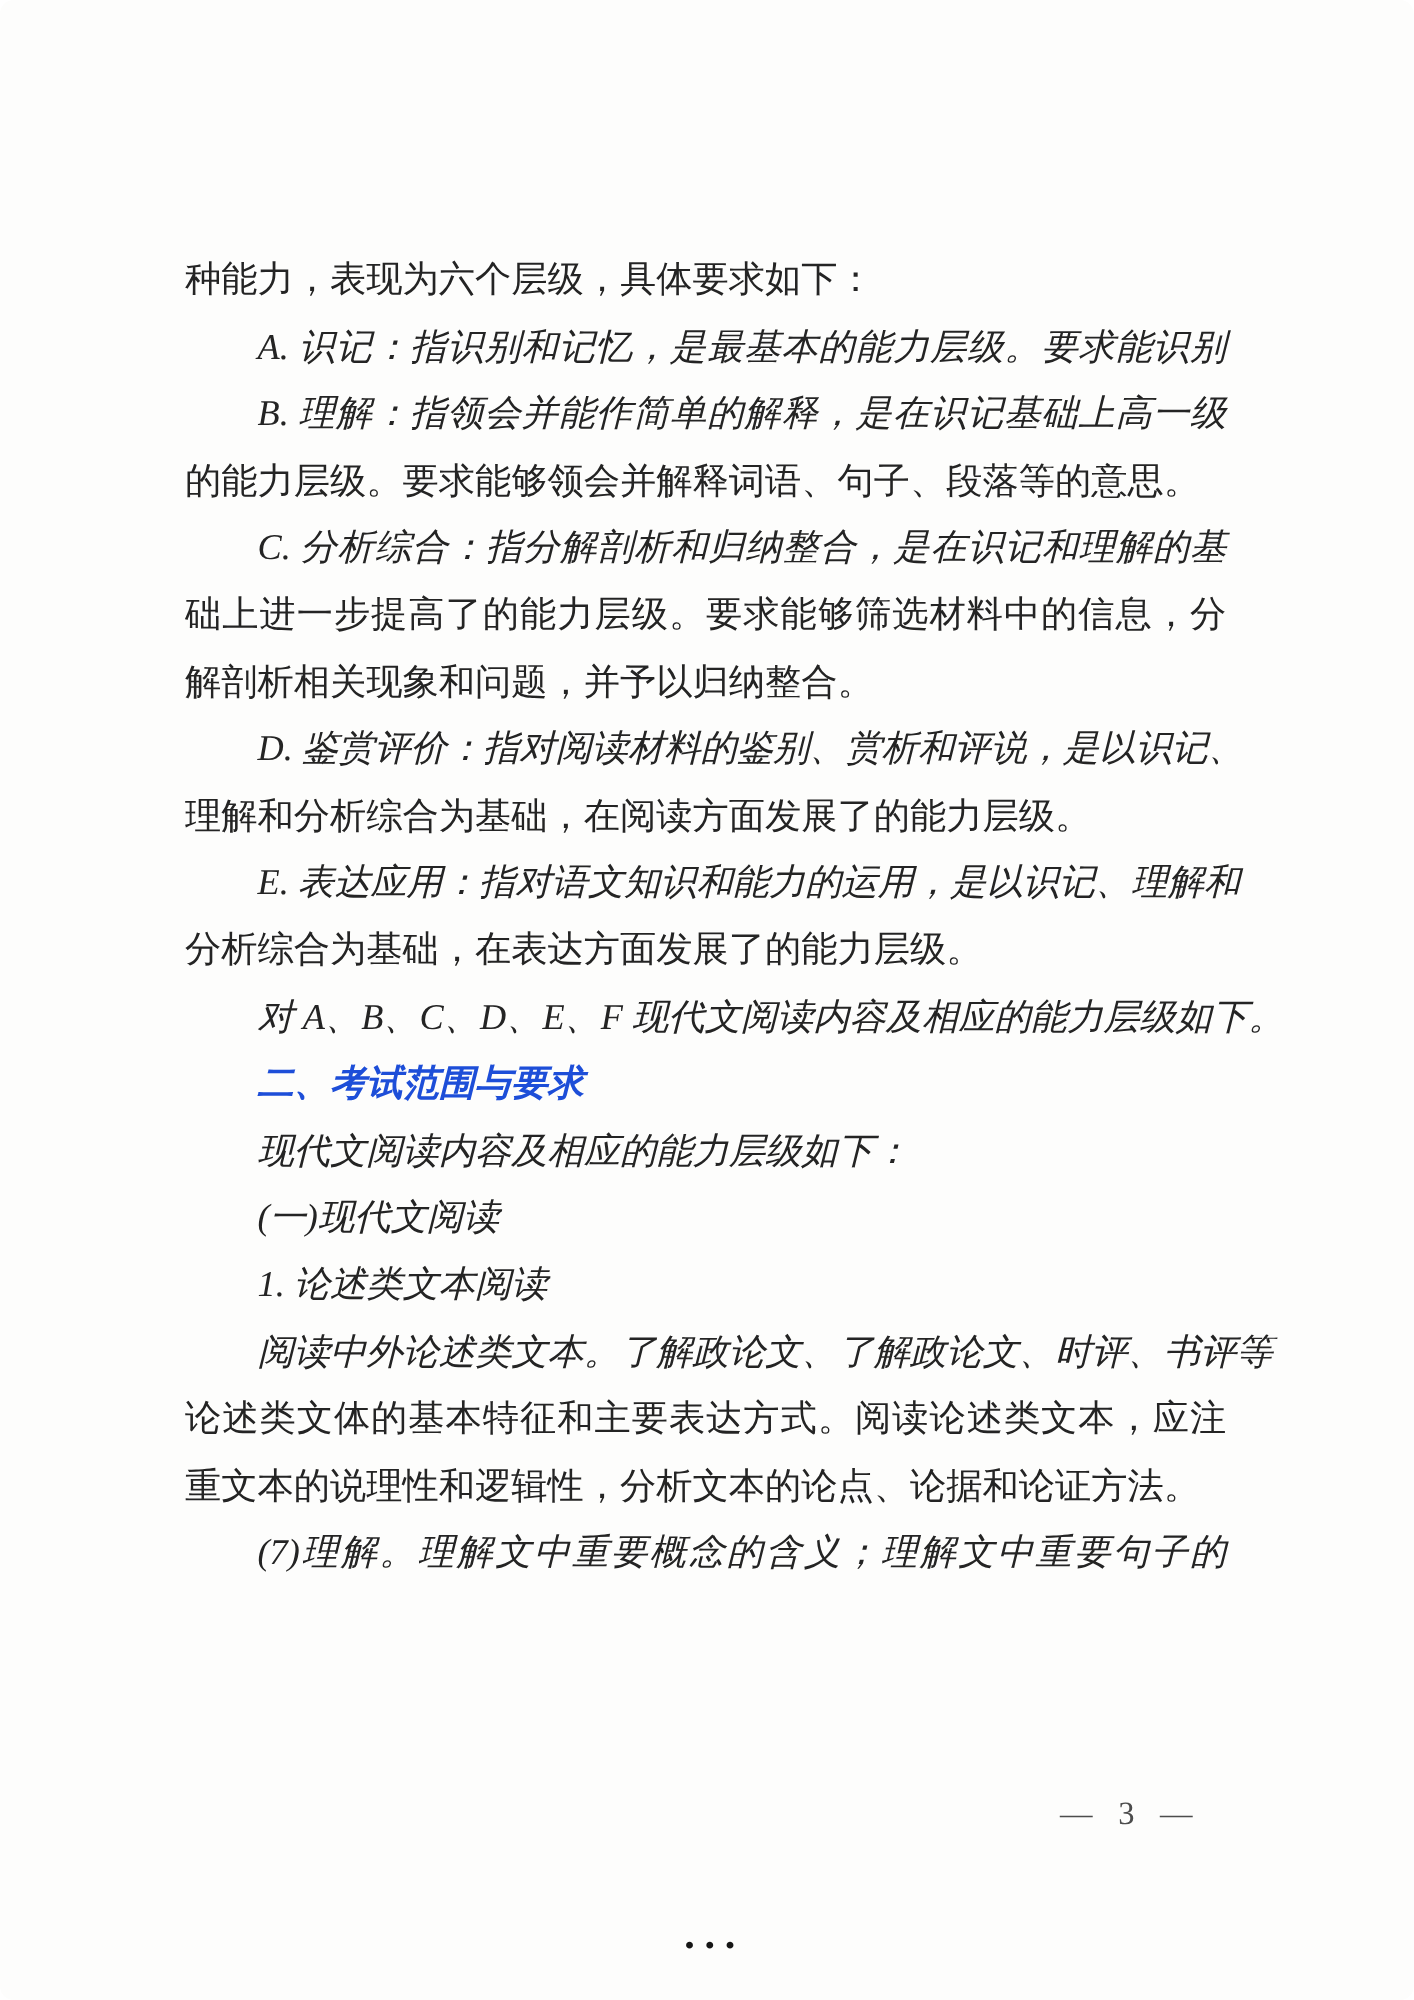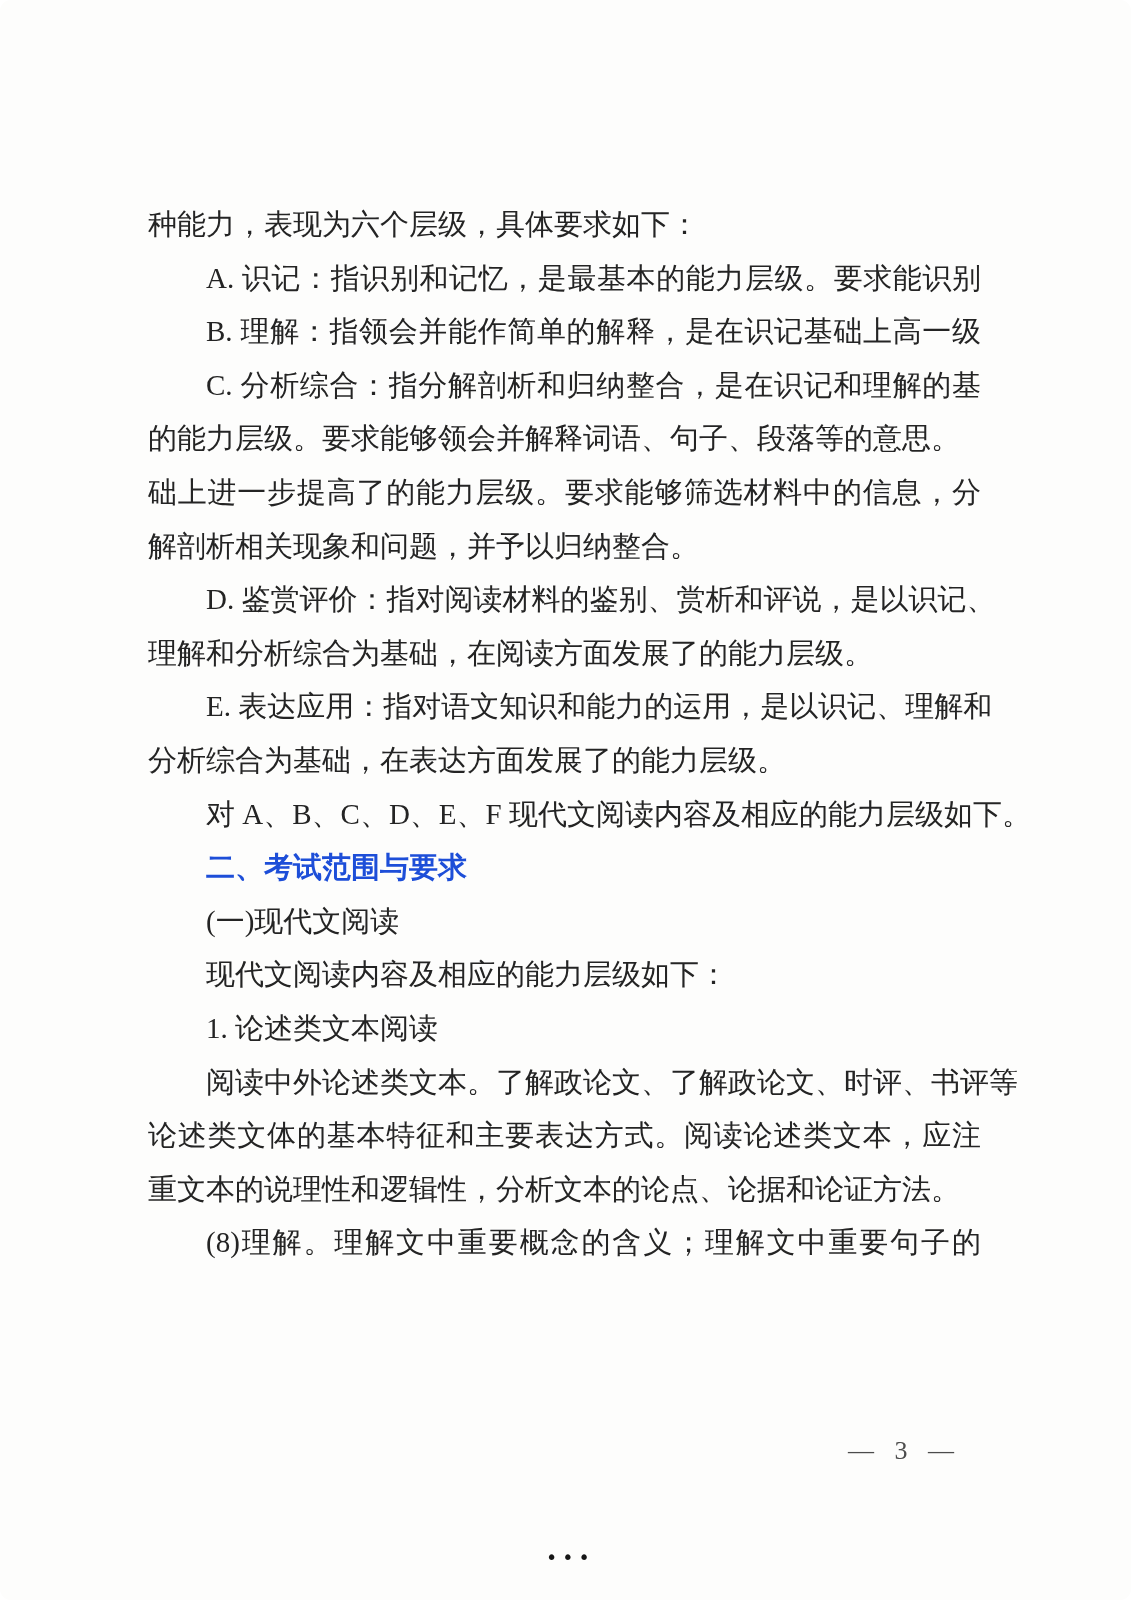--- a/index.html
+++ b/index.html
@@ -35,20 +35,21 @@
     height: 53.6px;
     white-space: nowrap;
     text-align: left;
   }
   .line.justify {
     text-align: justify;
     text-align-last: justify;
   }
   .line.indent {
     text-indent: 2em;
+    font-style: italic;
   }
   .line.bold {
     font-weight: bold;
     color: #1d4ed8;
   }
   .page-number {
     position: absolute;
     top: 1436px;
     left: 848px;
     width: 130px;
@@ -70,36 +71,36 @@
 </style>
 </head>
 <body>
 
 <div class="page">
 
   <div class="text-block">
     <div class="line">种能力，表现为六个层级，具体要求如下：</div>
     <div class="line indent justify">A. 识记：指识别和记忆，是最基本的能力层级。要求能识别</div>
     <div class="line indent justify">B. 理解：指领会并能作简单的解释，是在识记基础上高一级</div>
+    <div class="line">的能力层级。要求能够领会并解释词语、句子、段落等的意思。</div>
     <div class="line indent justify">C. 分析综合：指分解剖析和归纳整合，是在识记和理解的基</div>
-    <div class="line">的能力层级。要求能够领会并解释词语、句子、段落等的意思。</div>
     <div class="line justify">础上进一步提高了的能力层级。要求能够筛选材料中的信息，分</div>
     <div class="line">解剖析相关现象和问题，并予以归纳整合。</div>
     <div class="line indent justify">D. 鉴赏评价：指对阅读材料的鉴别、赏析和评说，是以识记、</div>
     <div class="line">理解和分析综合为基础，在阅读方面发展了的能力层级。</div>
     <div class="line indent justify">E. 表达应用：指对语文知识和能力的运用，是以识记、理解和</div>
     <div class="line">分析综合为基础，在表达方面发展了的能力层级。</div>
     <div class="line indent">对 A、B、C、D、E、F 现代文阅读内容及相应的能力层级如下。</div>
     <div class="line indent bold">二、考试范围与要求</div>
+    <div class="line indent">现代文阅读内容及相应的能力层级如下：</div>
     <div class="line indent">(一)现代文阅读</div>
-    <div class="line indent">现代文阅读内容及相应的能力层级如下：</div>
     <div class="line indent">1. 论述类文本阅读</div>
     <div class="line indent justify">阅读中外论述类文本。了解政论文、了解政论文、时评、书评等</div>
     <div class="line justify">论述类文体的基本特征和主要表达方式。阅读论述类文本，应注</div>
     <div class="line">重文本的说理性和逻辑性，分析文本的论点、论据和论证方法。</div>
-    <div class="line indent justify">(8)理解。理解文中重要概念的含义；理解文中重要句子的</div>
+    <div class="line indent justify">(7)理解。理解文中重要概念的含义；理解文中重要句子的</div>
   </div>
 
   <div class="page-number">— 3 —</div>
 
   <div class="footer-dots">•••</div>
 
 </div>
 
 </body></html>

